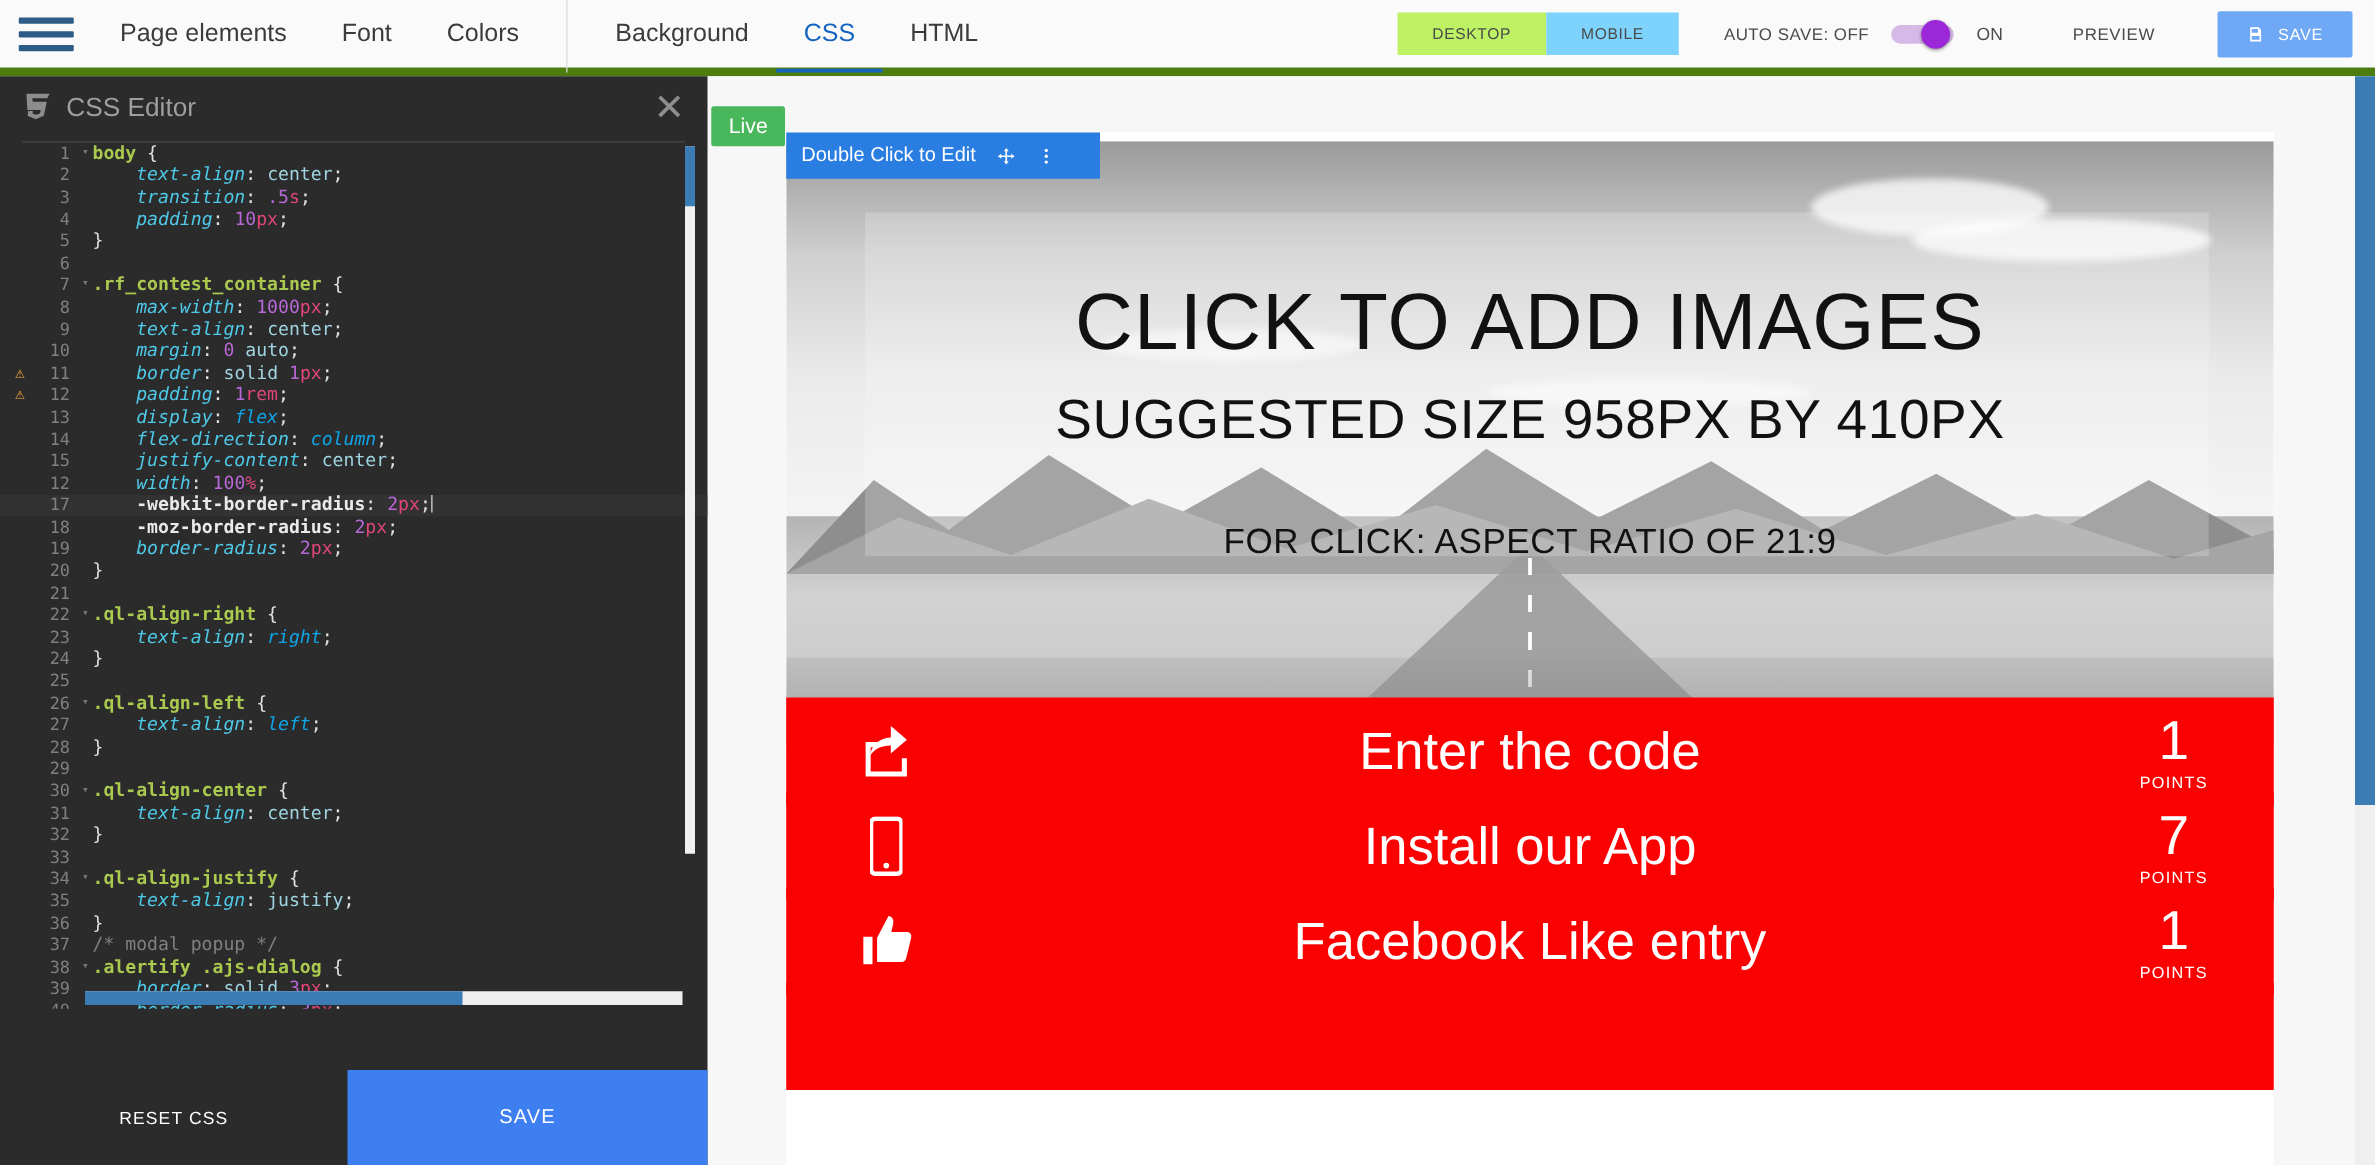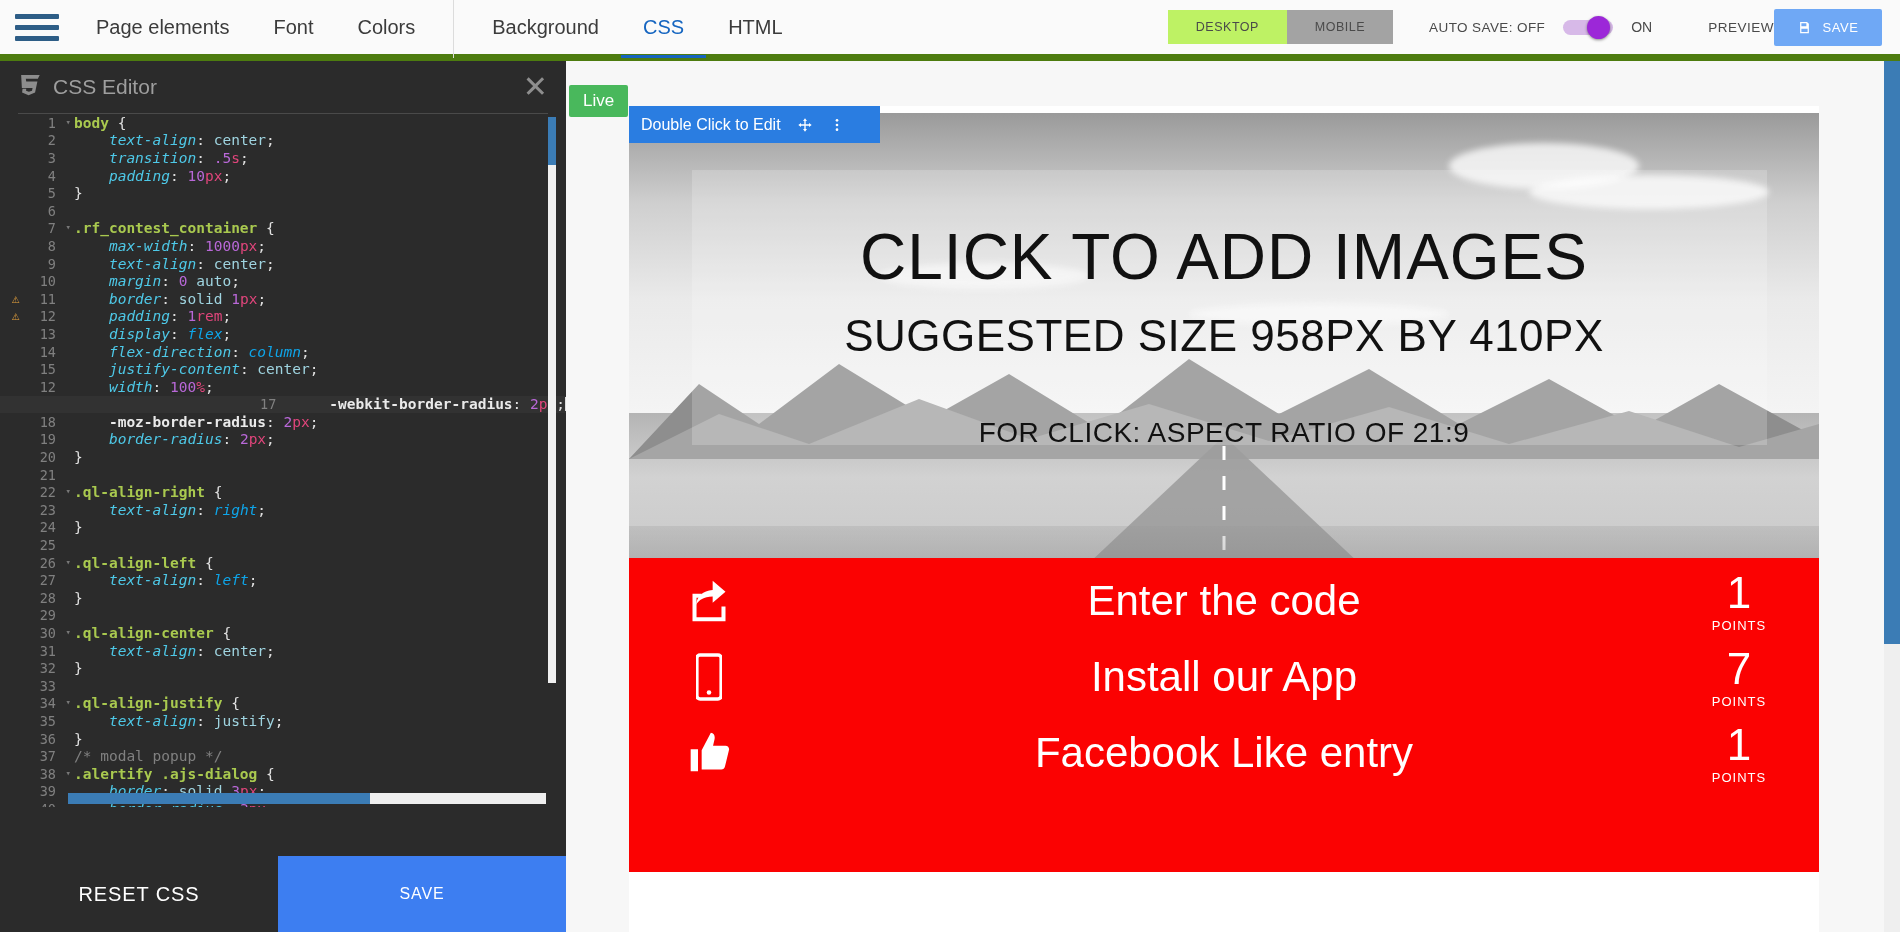--- a/index.html
+++ b/index.html
@@ -28,30 +28,30 @@
   .nav-sep { width: 1px; height: 61px; background: #dcdcdc; margin: 0 16px; }
 
   #topbar-right { margin-left: auto; display: flex; align-items: center; padding-right: 18px; }
 
   .seg { display: flex; margin-right: 36px; }
   .seg div {
     font-size: 12.5px; letter-spacing: .5px; color: #4a4a4a;
     padding: 10px 28px; cursor: pointer;
   }
   .seg .on { background: #bef264; }
-  .seg .off { background: #a3a3a3; }
+  .seg .off { background: #7dd3fc; }
 
   #autosave-label { font-size: 13.5px; color: #4a4a4a; letter-spacing: .4px; margin-right: 18px; }
   #toggle { position: relative; width: 56px; height: 22px; margin-right: 12px; cursor: pointer; }
   #toggle .track { position: absolute; left: 0; top: 4px; width: 50px; height: 15px;
     background: #d7b9e8; border-radius: 8px; }
   #toggle .knob { position: absolute; left: 24px; top: 0; width: 23px; height: 23px;
     border-radius: 50%; background: #9c27d8; box-shadow: 0 1px 3px rgba(0,0,0,.45); }
   #toggle-on { font-size: 14px; color: #4a4a4a; margin-right: 56px; }
-  #preview-btn { font-size: 13.5px; color: #4a4a4a; letter-spacing: .5px; cursor: pointer; }
+  #preview-btn { font-size: 13.5px; color: #4a4a4a; letter-spacing: .5px; margin-right: 50px; cursor: pointer; }
   #save-btn {
     background: #6fa8f5; color: #fff; border: none; border-radius: 2px;
     width: 108px; height: 37px; font-size: 13px; letter-spacing: .6px;
     display: flex; align-items: center; justify-content: center; gap: 10px; cursor: pointer;
     font-family: "Liberation Sans", sans-serif;
   }
 
   
   #editor {
     position: absolute; left: 0; top: 61px; width: 566px; height: 871px;
@@ -61,21 +61,21 @@
   #editor-title { font-size: 21px; color: #9e9e9e; font-weight: 300; margin-left: 12px; }
   #css3-logo { width: 23px; height: 26px; }
   #editor-close { margin-left: auto; font-size: 30px; color: #8e8e8e; line-height: 1; cursor: pointer; font-weight: 300; }
   #editor-rule { height: 1px; background: #4a4a4a; margin: 0 18px; }
 
   #code {
     position: absolute; left: 0; top: 53px; right: 0; bottom: 125px;
     overflow: hidden; font-family: "DejaVu Sans Mono", monospace; font-size: 14.5px;
   }
   .cl { display: flex; height: 17.6px; align-items: center; position: relative; }
-  .cl.active { background: #323232; justify-content: flex-end; }
+  .cl.active { background: #323232; }
   .gut {
     width: 62px; flex: 0 0 62px; text-align: right; padding-right: 6px;
     color: #808080; font-size: 13.5px; position: relative;
   }
   .warn { position: absolute; left: 12px; top: 1px; color: #e8a33d; font-size: 13px; line-height: 1; }
   .fold { position: absolute; right: -9px; top: 2px; color: #777; font-size: 9px; }
   .src { padding-left: 12px; white-space: pre; }
   .sel { color: #a9c94f; font-weight: bold; }
   .prop { color: #4ec9e8; font-style: italic; }
   .propn { color: #eaeaea; font-weight: bold; }
@@ -90,21 +90,21 @@
 
   #code-vscroll { position: absolute; right: 10px; top: 56px; width: 8px; height: 566px; background: #f0f0f0; }
   #code-vscroll .thumb { width: 8px; height: 48px; background: #3b7cb5; }
   #code-hscroll { position: absolute; left: 68px; bottom: 128px; width: 478px; height: 11px; background: #efefef; }
   #code-hscroll .thumb { width: 302px; height: 11px; background: #3b7cb5; }
 
   #editor-actions { position: absolute; left: 0; right: 0; bottom: 0; height: 110px;
     display: flex; align-items: flex-end; }
   #reset-css {
     flex: 0 0 278px; height: 76px; background: #2b2b2b; color: #fff; border: none;
-    font-size: 20px; letter-spacing: .9px; cursor: pointer; font-family: "Liberation Sans", sans-serif;
+    font-size: 14px; letter-spacing: .9px; cursor: pointer; font-family: "Liberation Sans", sans-serif;
   }
   #save-css {
     flex: 0 0 288px; height: 76px; background: #3d7ef1; color: #fff; border: none;
     font-size: 16px; letter-spacing: .9px; cursor: pointer; font-family: "Liberation Sans", sans-serif;
   }
 
   
   #stage { position: absolute; left: 566px; top: 61px; right: 0; bottom: 0; background: #f7f7f7; }
   #live-badge {
     position: absolute; left: 3px; top: 24px; background: #49b85c; color: #fff;

